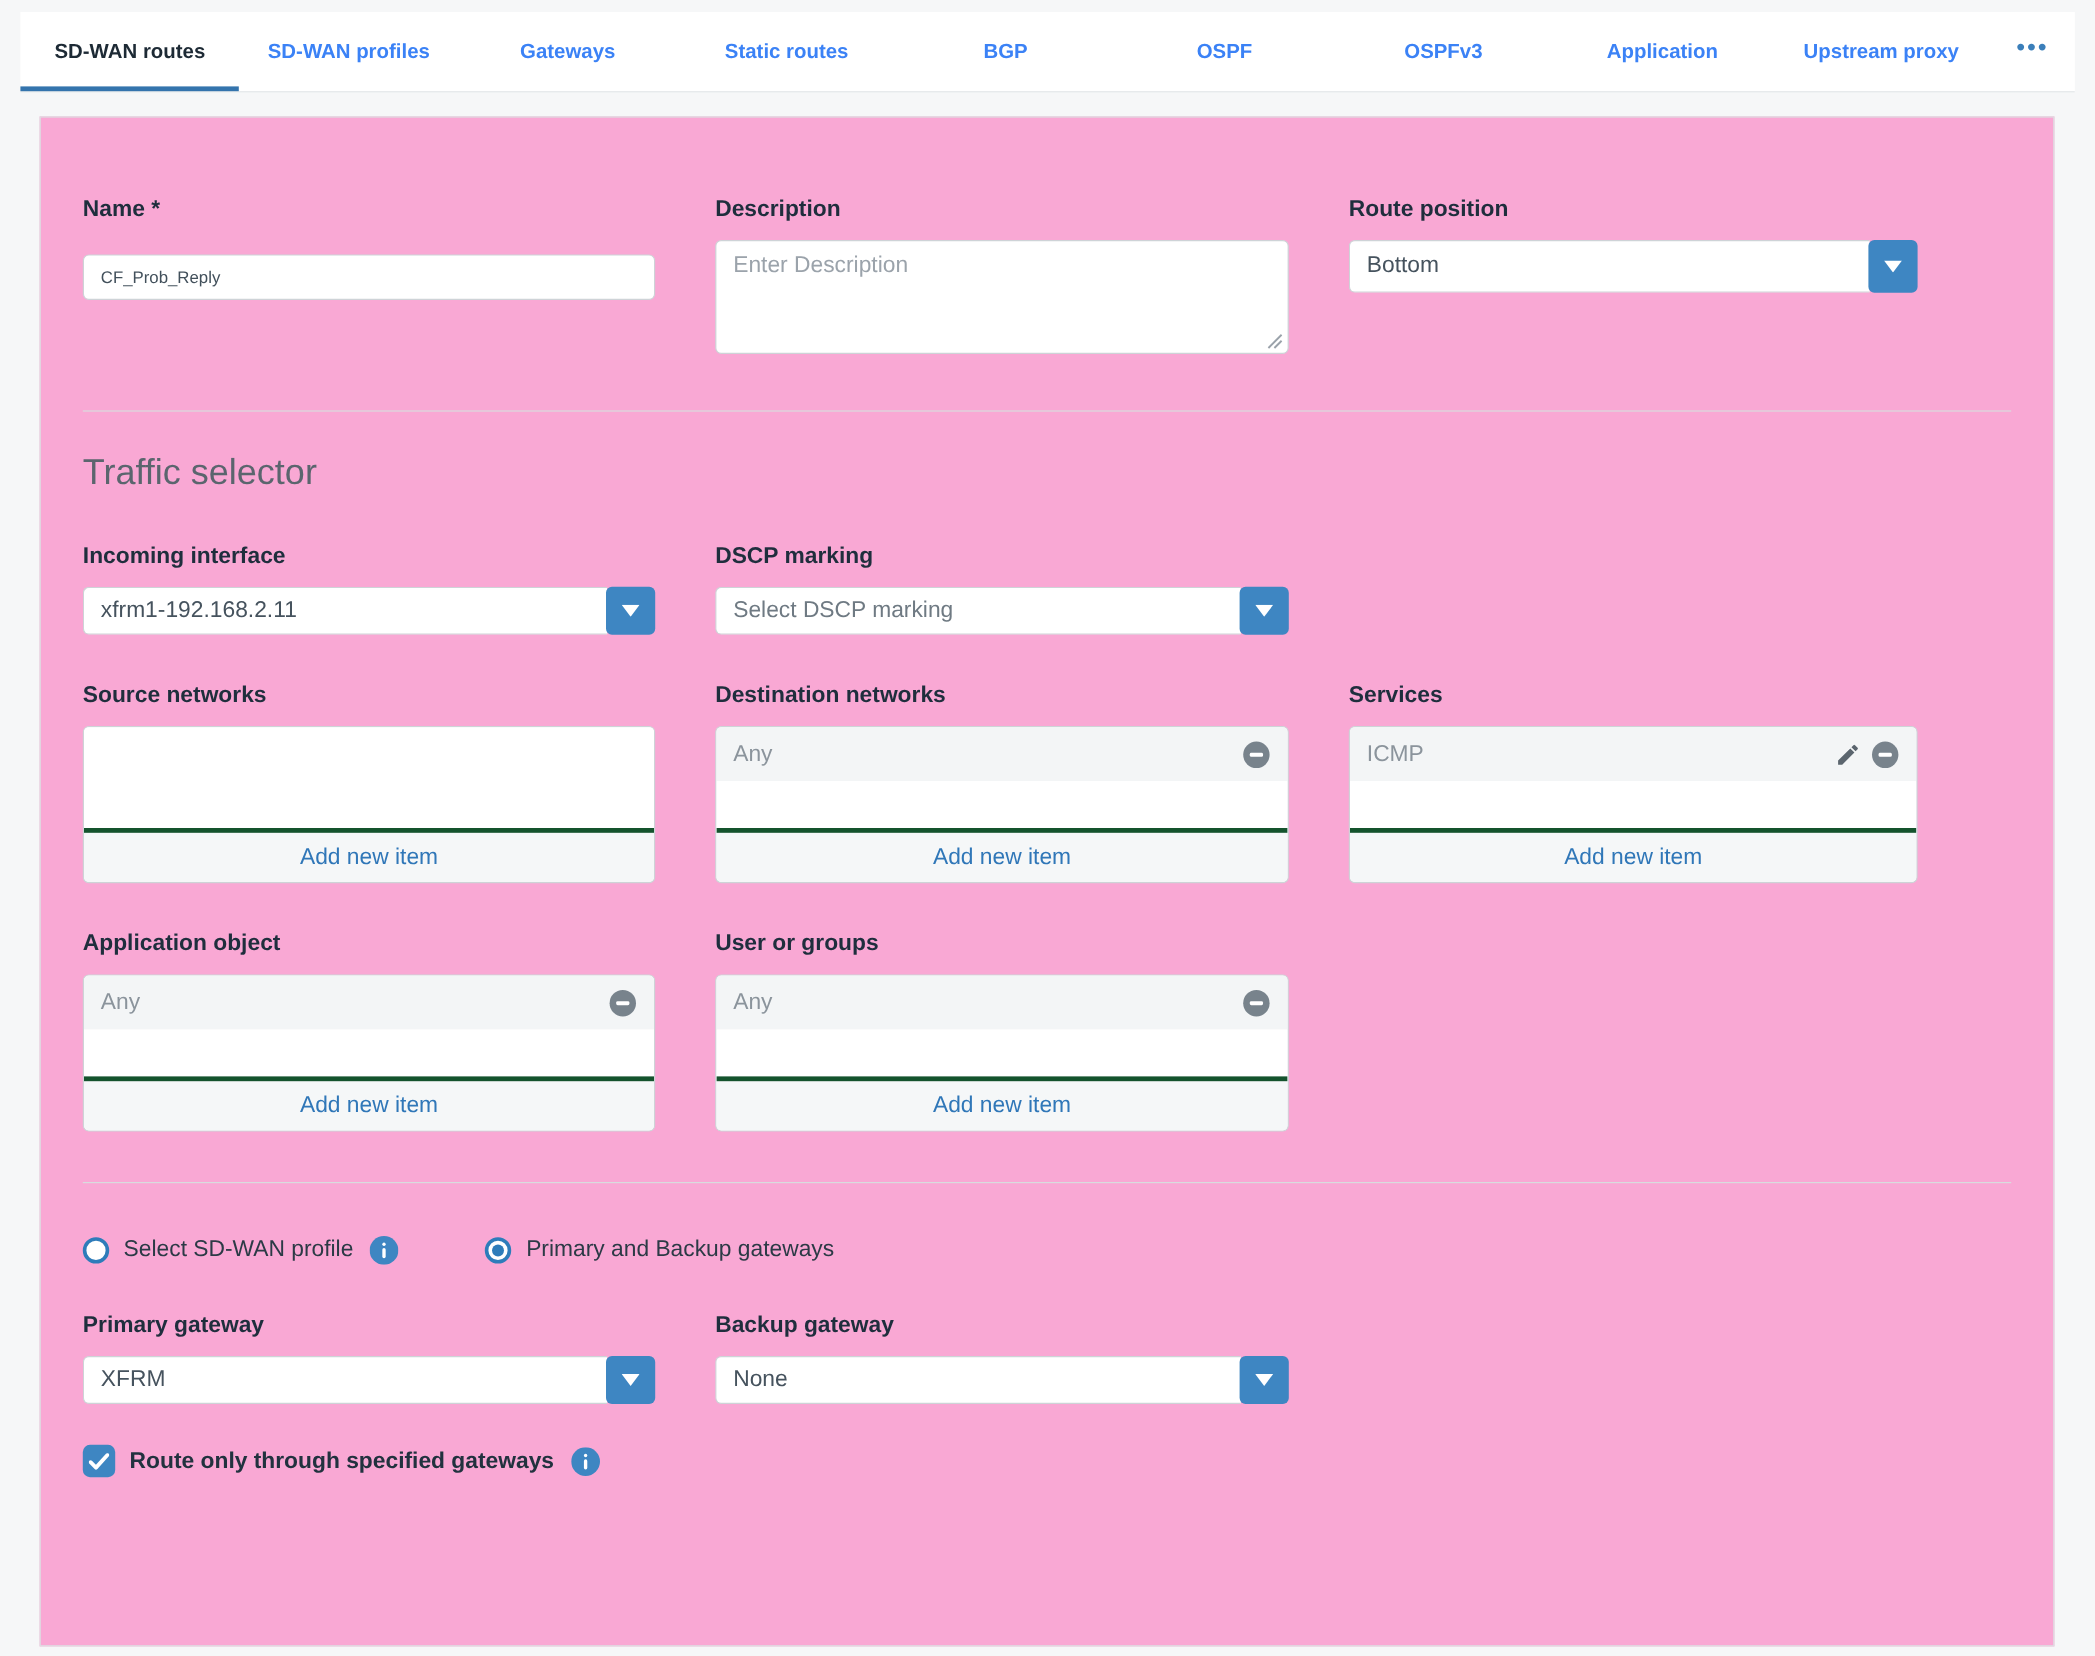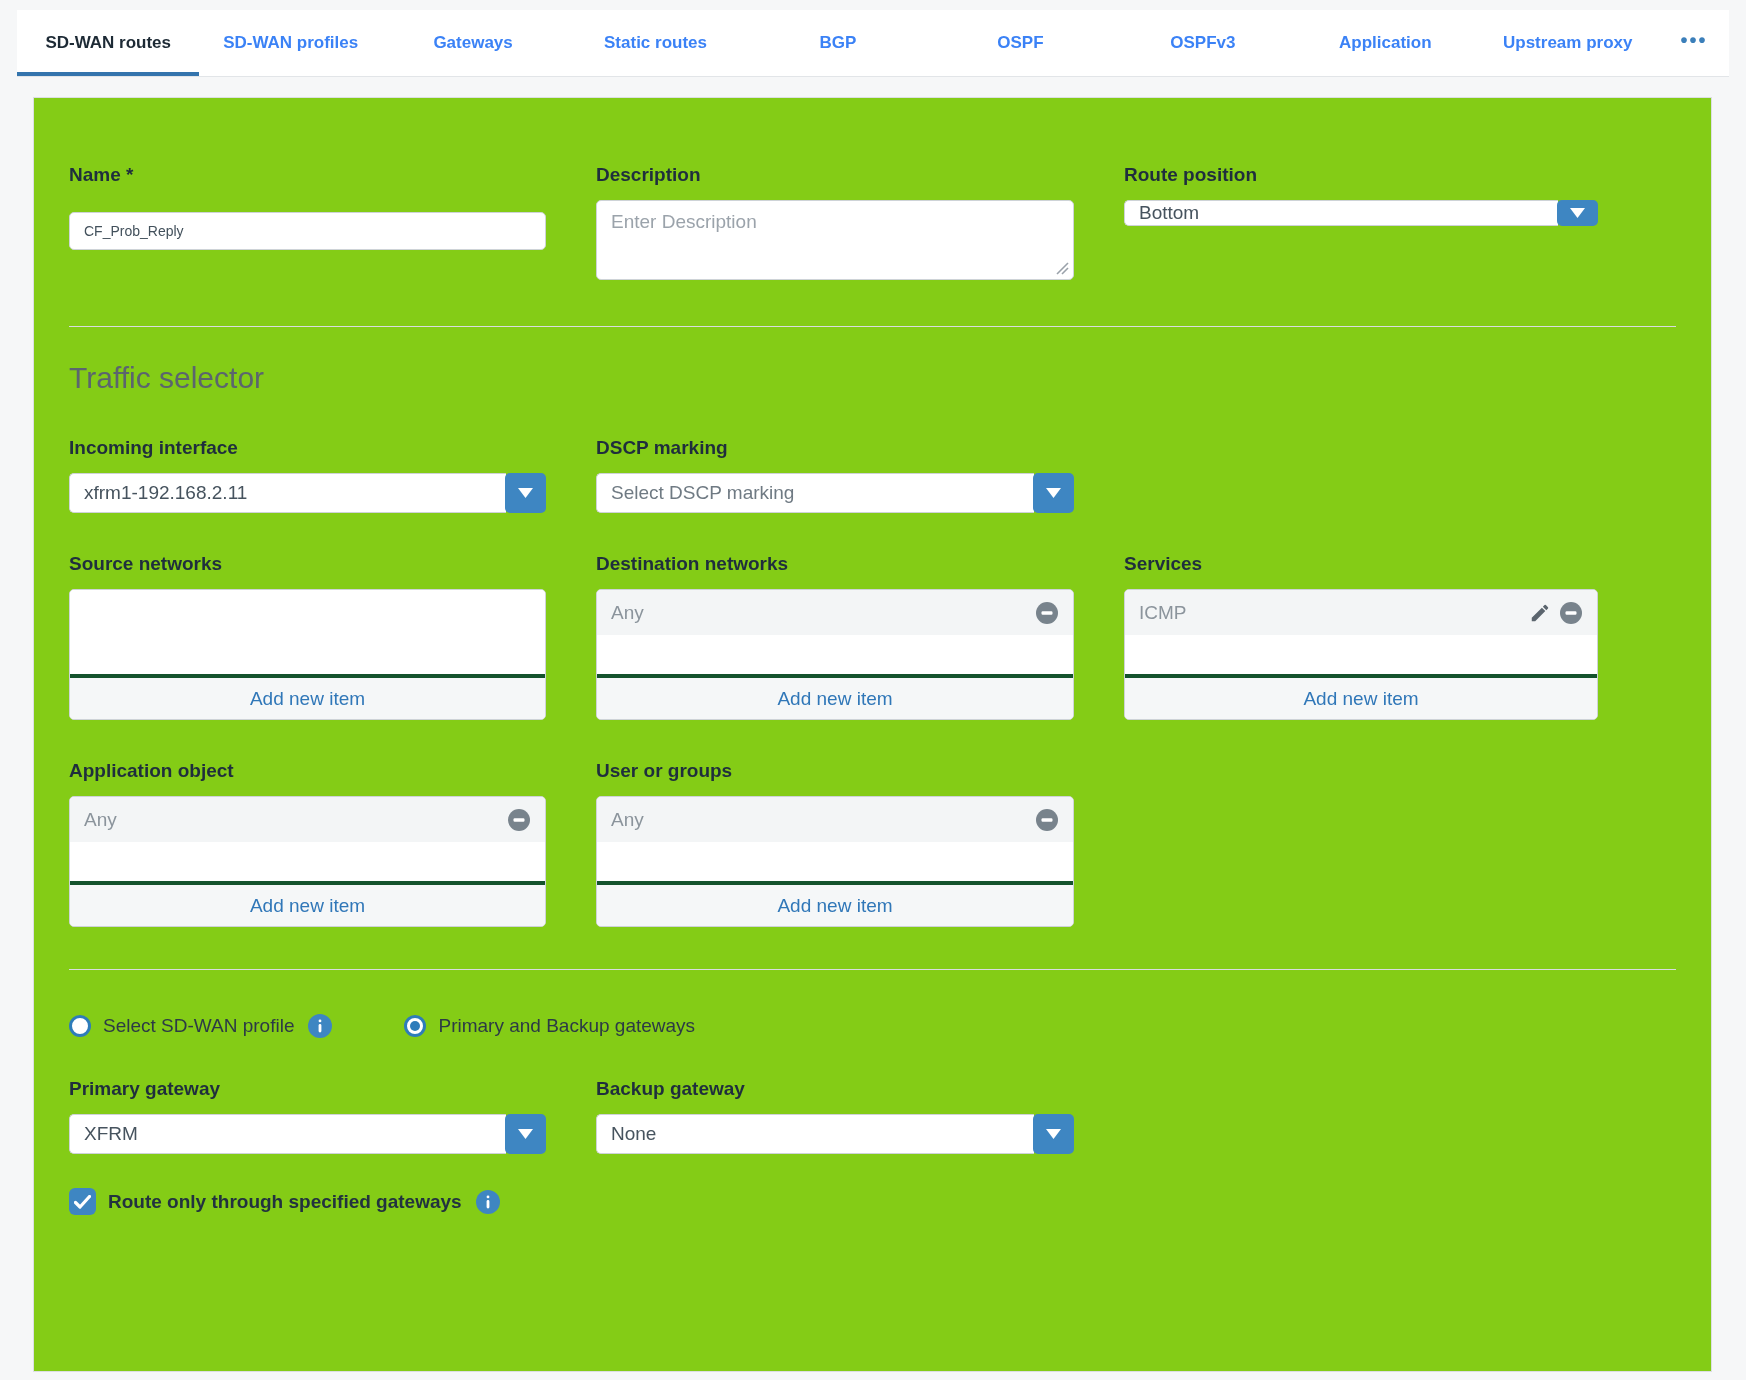--- a/index.html
+++ b/index.html
@@ -46,21 +46,21 @@
     font-size: 20px;
     font-weight: bold;
     letter-spacing: 2px;
     cursor: pointer;
     padding-bottom: 6px;
   }
 
   
   .card {
     margin: 20px 34px 8px 33px;
-    background: #84cc16;
+    background: #f9a8d4;
     border: 1px solid #dcdfe2;
     height: 1275px;
     padding: 66px 35px 0 35px;
   }
 
   .grid3 {
     display: grid;
     grid-template-columns: 477px 478px 474px;
     column-gap: 50px;
   }
@@ -83,21 +83,21 @@
     color: #42505b;
     padding: 0 14px;
     background: #fff;
     outline: none;
     margin-top: 12px;
   }
 
   .textarea-wrap { position: relative; }
   textarea.text-area {
     width: 100%;
-    height: 80px;
+    height: 95px;
     border: 1px solid #ced3d7;
     border-radius: 5px;
     font-family: inherit;
     font-size: 19px;
     color: #42505b;
     padding: 10px 14px;
     resize: none;
     outline: none;
     background: #fff;
   }
@@ -133,21 +133,21 @@
   .select .select-value.placeholder { color: #6f7a83; }
   .select .select-btn {
     flex: 0 0 41px;
     background: #3e86c2;
     border-radius: 5px;
     margin-left: -1px;
     display: flex;
     align-items: center;
     justify-content: center;
   }
-  .select.small { height: 26px; }
+  .select.small { height: 44px; }
 
   
   .listbox {
     border: 1px solid #ced3d7;
     border-radius: 5px;
     height: 131px;
     display: flex;
     flex-direction: column;
     overflow: hidden;
     background: #fff;

